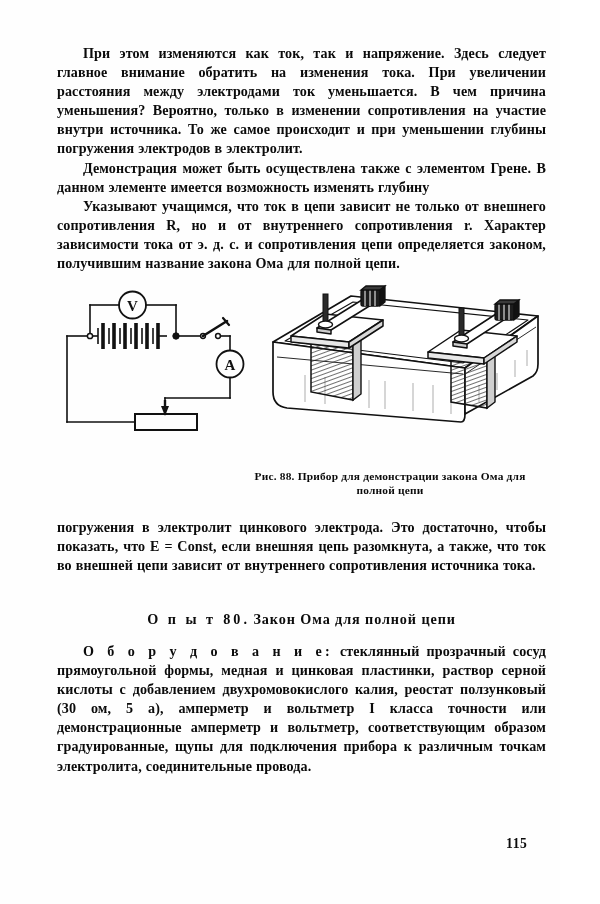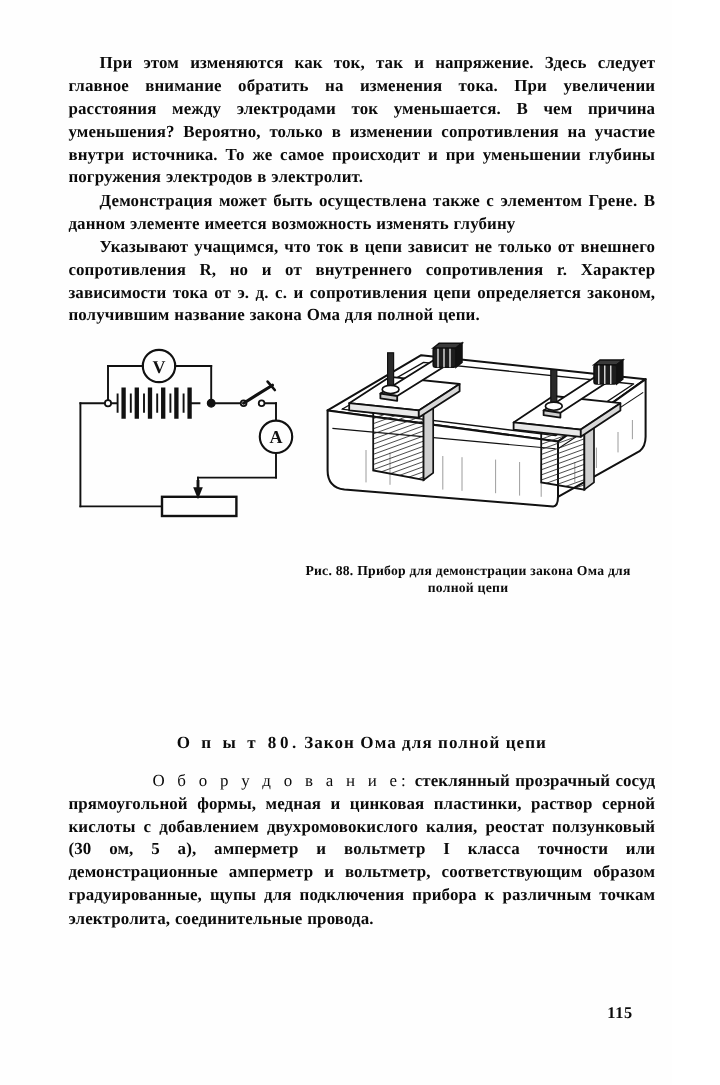--- a/index.html
+++ b/index.html
@@ -103,22 +103,21 @@
   }
 
   .equip {
     position: absolute;
     left: 57px;
     top: 642px;
     width: 489px;
   }
   .spacedword {
     letter-spacing: 3.2px;
-    font-weight: 400;
-    margin-left: 44px;
+    font-weight: 700;
   }
 
   .lastpara {
     position: absolute;
     left: 57px;
     top: 757px;
     width: 489px;
   }
 
   .pagenum {
@@ -301,20 +300,23 @@
           </g>
         </g>
       </svg>
     </div>
   </div>
 
   <div class="caps">
     <div class="cap cap88">Рис. 88. Прибор для демонстрации закона Ома для полной цепи</div>
   </div>
 
+  <div class="afterfig">
+    <p class="para noindent">погружения в электролит цинкового электрода. Это достаточно, чтобы показать, что E = Const, если внешняя цепь разомкнута, а также, что ток во внешней цепи зависит от внутреннего сопротивления источника тока.</p>
+  </div>
 
   <div class="expt-heading">
     <span class="spaced">О п ы т</span><span>&nbsp; </span><span class="spaced">80.</span><span>&nbsp;</span><span class="title">Закон Ома для полной цепи</span>
   </div>
 
   <div class="equip">
     <p class="para"><span class="spacedword">О б о р у д о в а н и е:</span><span> стеклянный прозрачный сосуд прямоугольной формы, медная и цинковая пластинки, раствор серной кислоты с добавлением двухромовокислого калия, реостат ползунковый (30 ом, 5 а), амперметр и вольтметр I класса точности или демонстрационные амперметр и вольтметр, соответствующим образом градуированные, щупы для подключения прибора к различным точкам электролита, соединительные провода.</span></p>
   </div>
 
 

